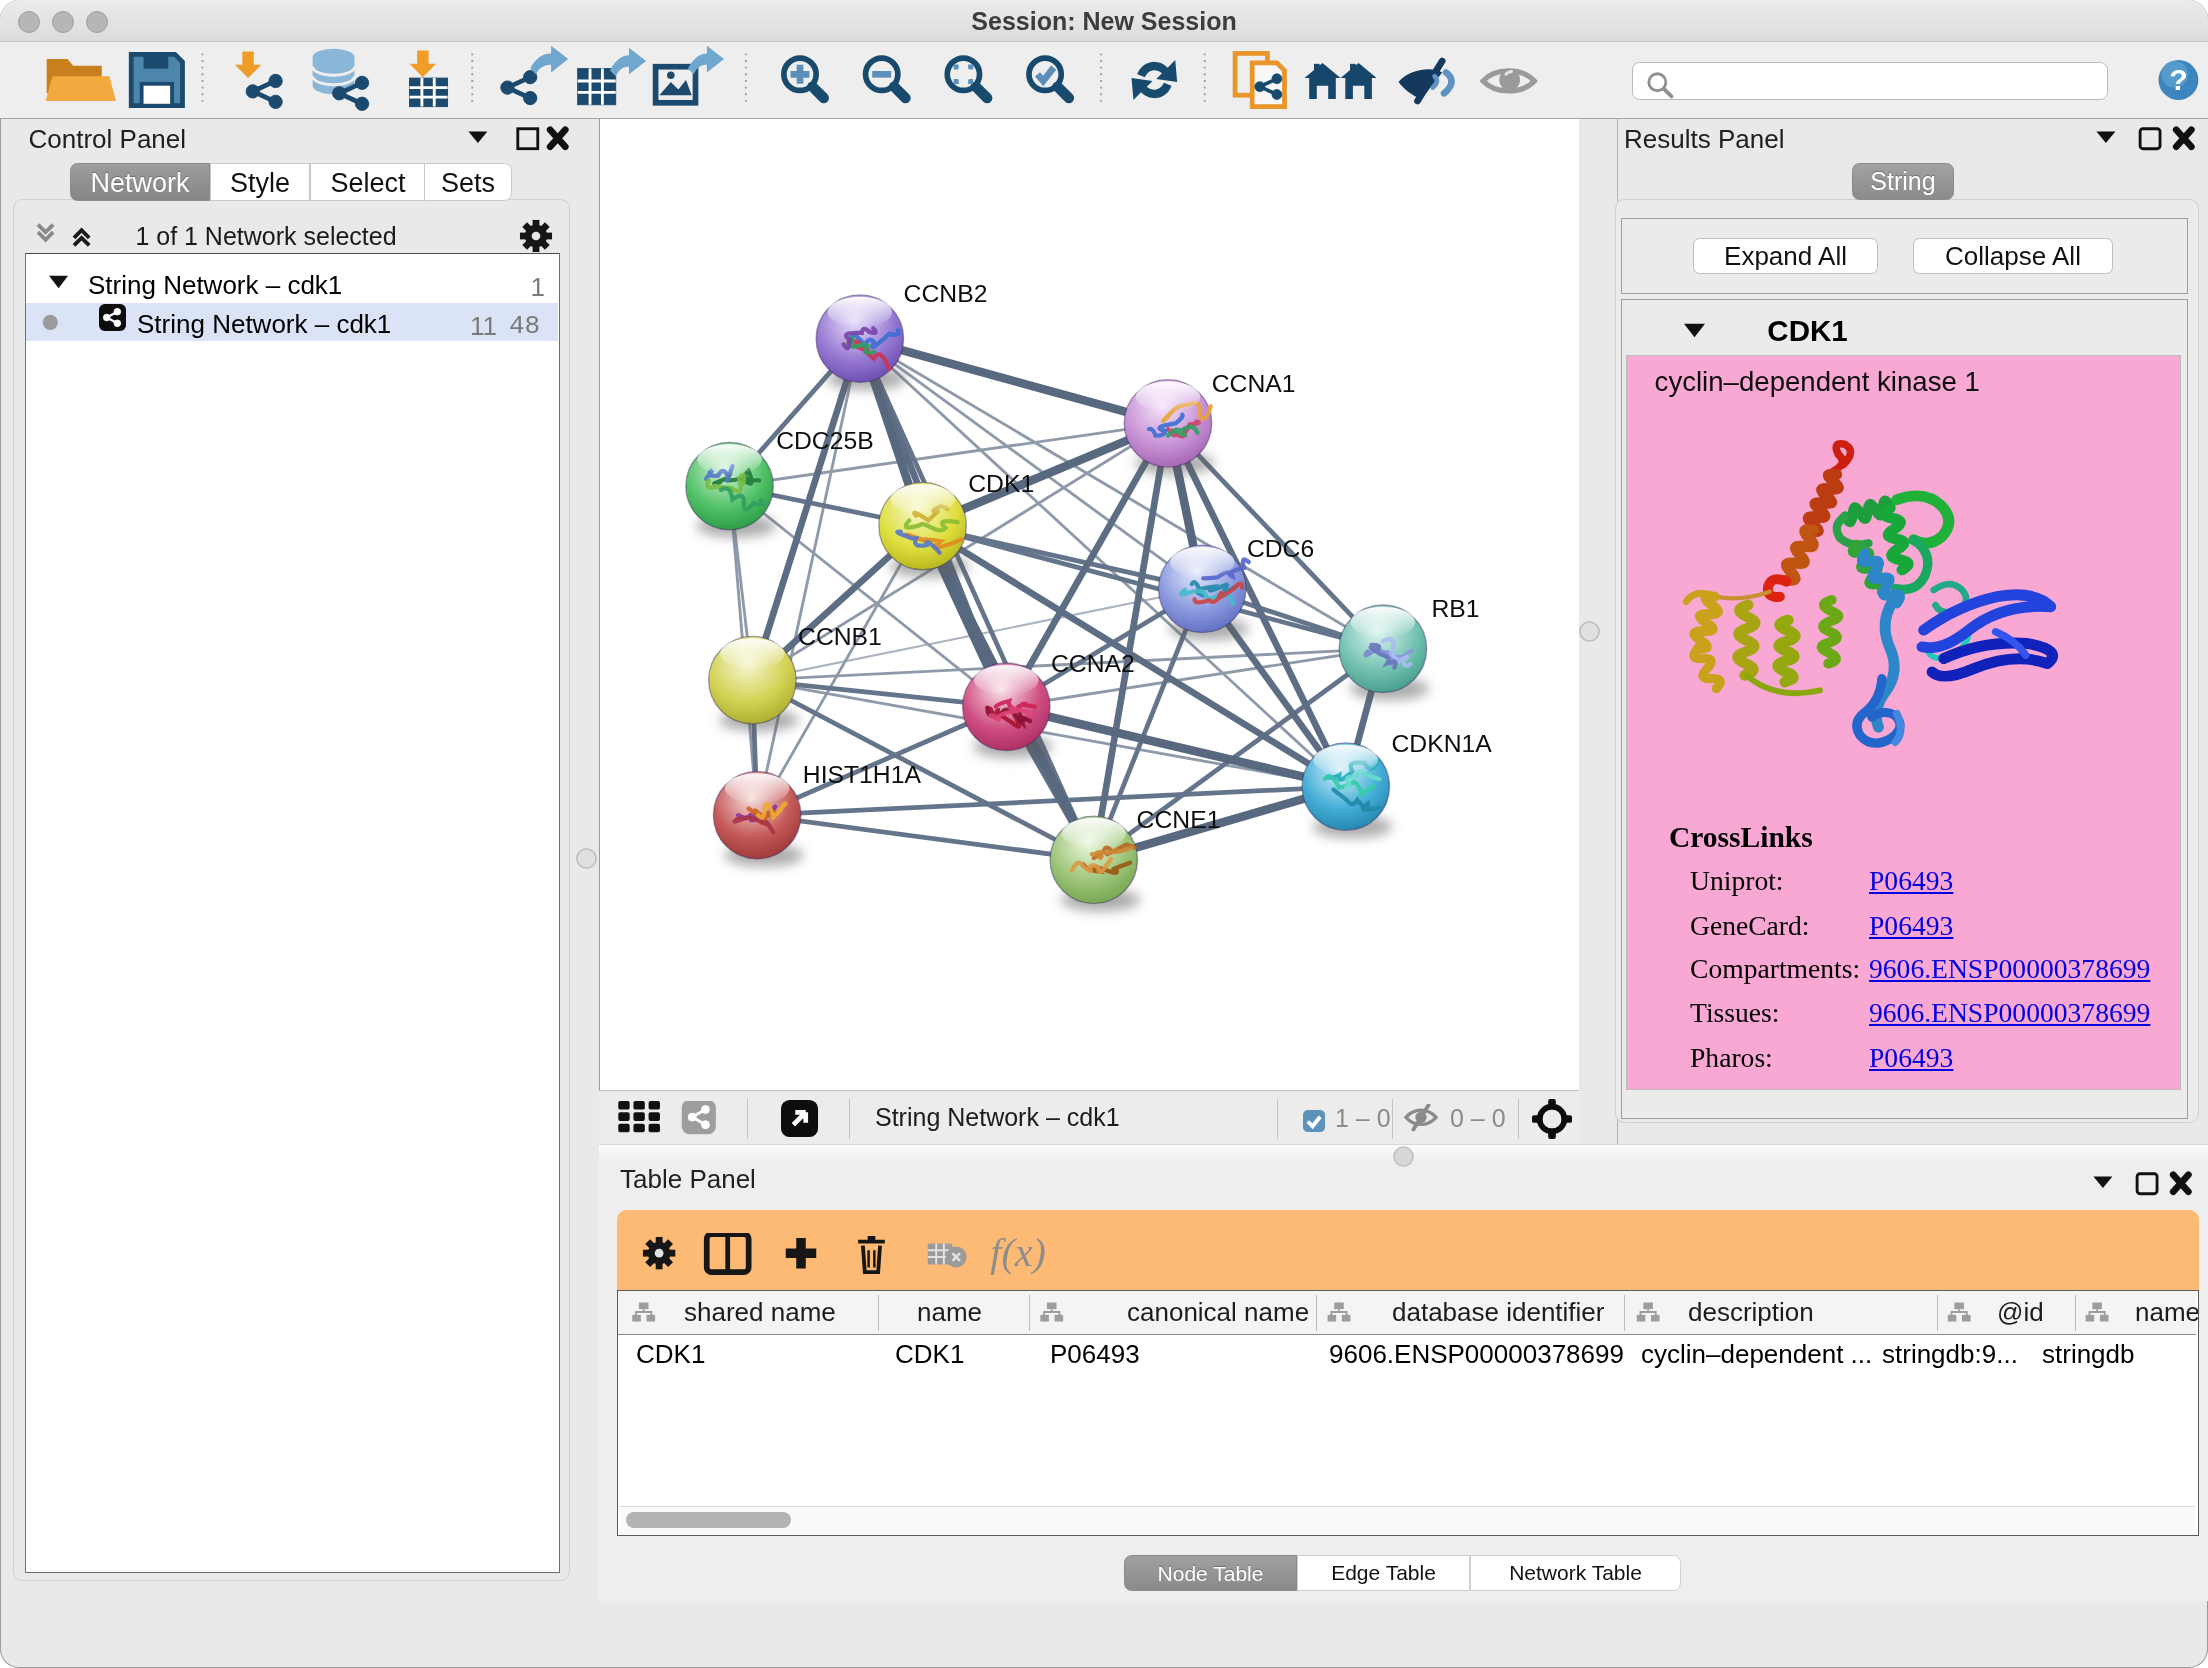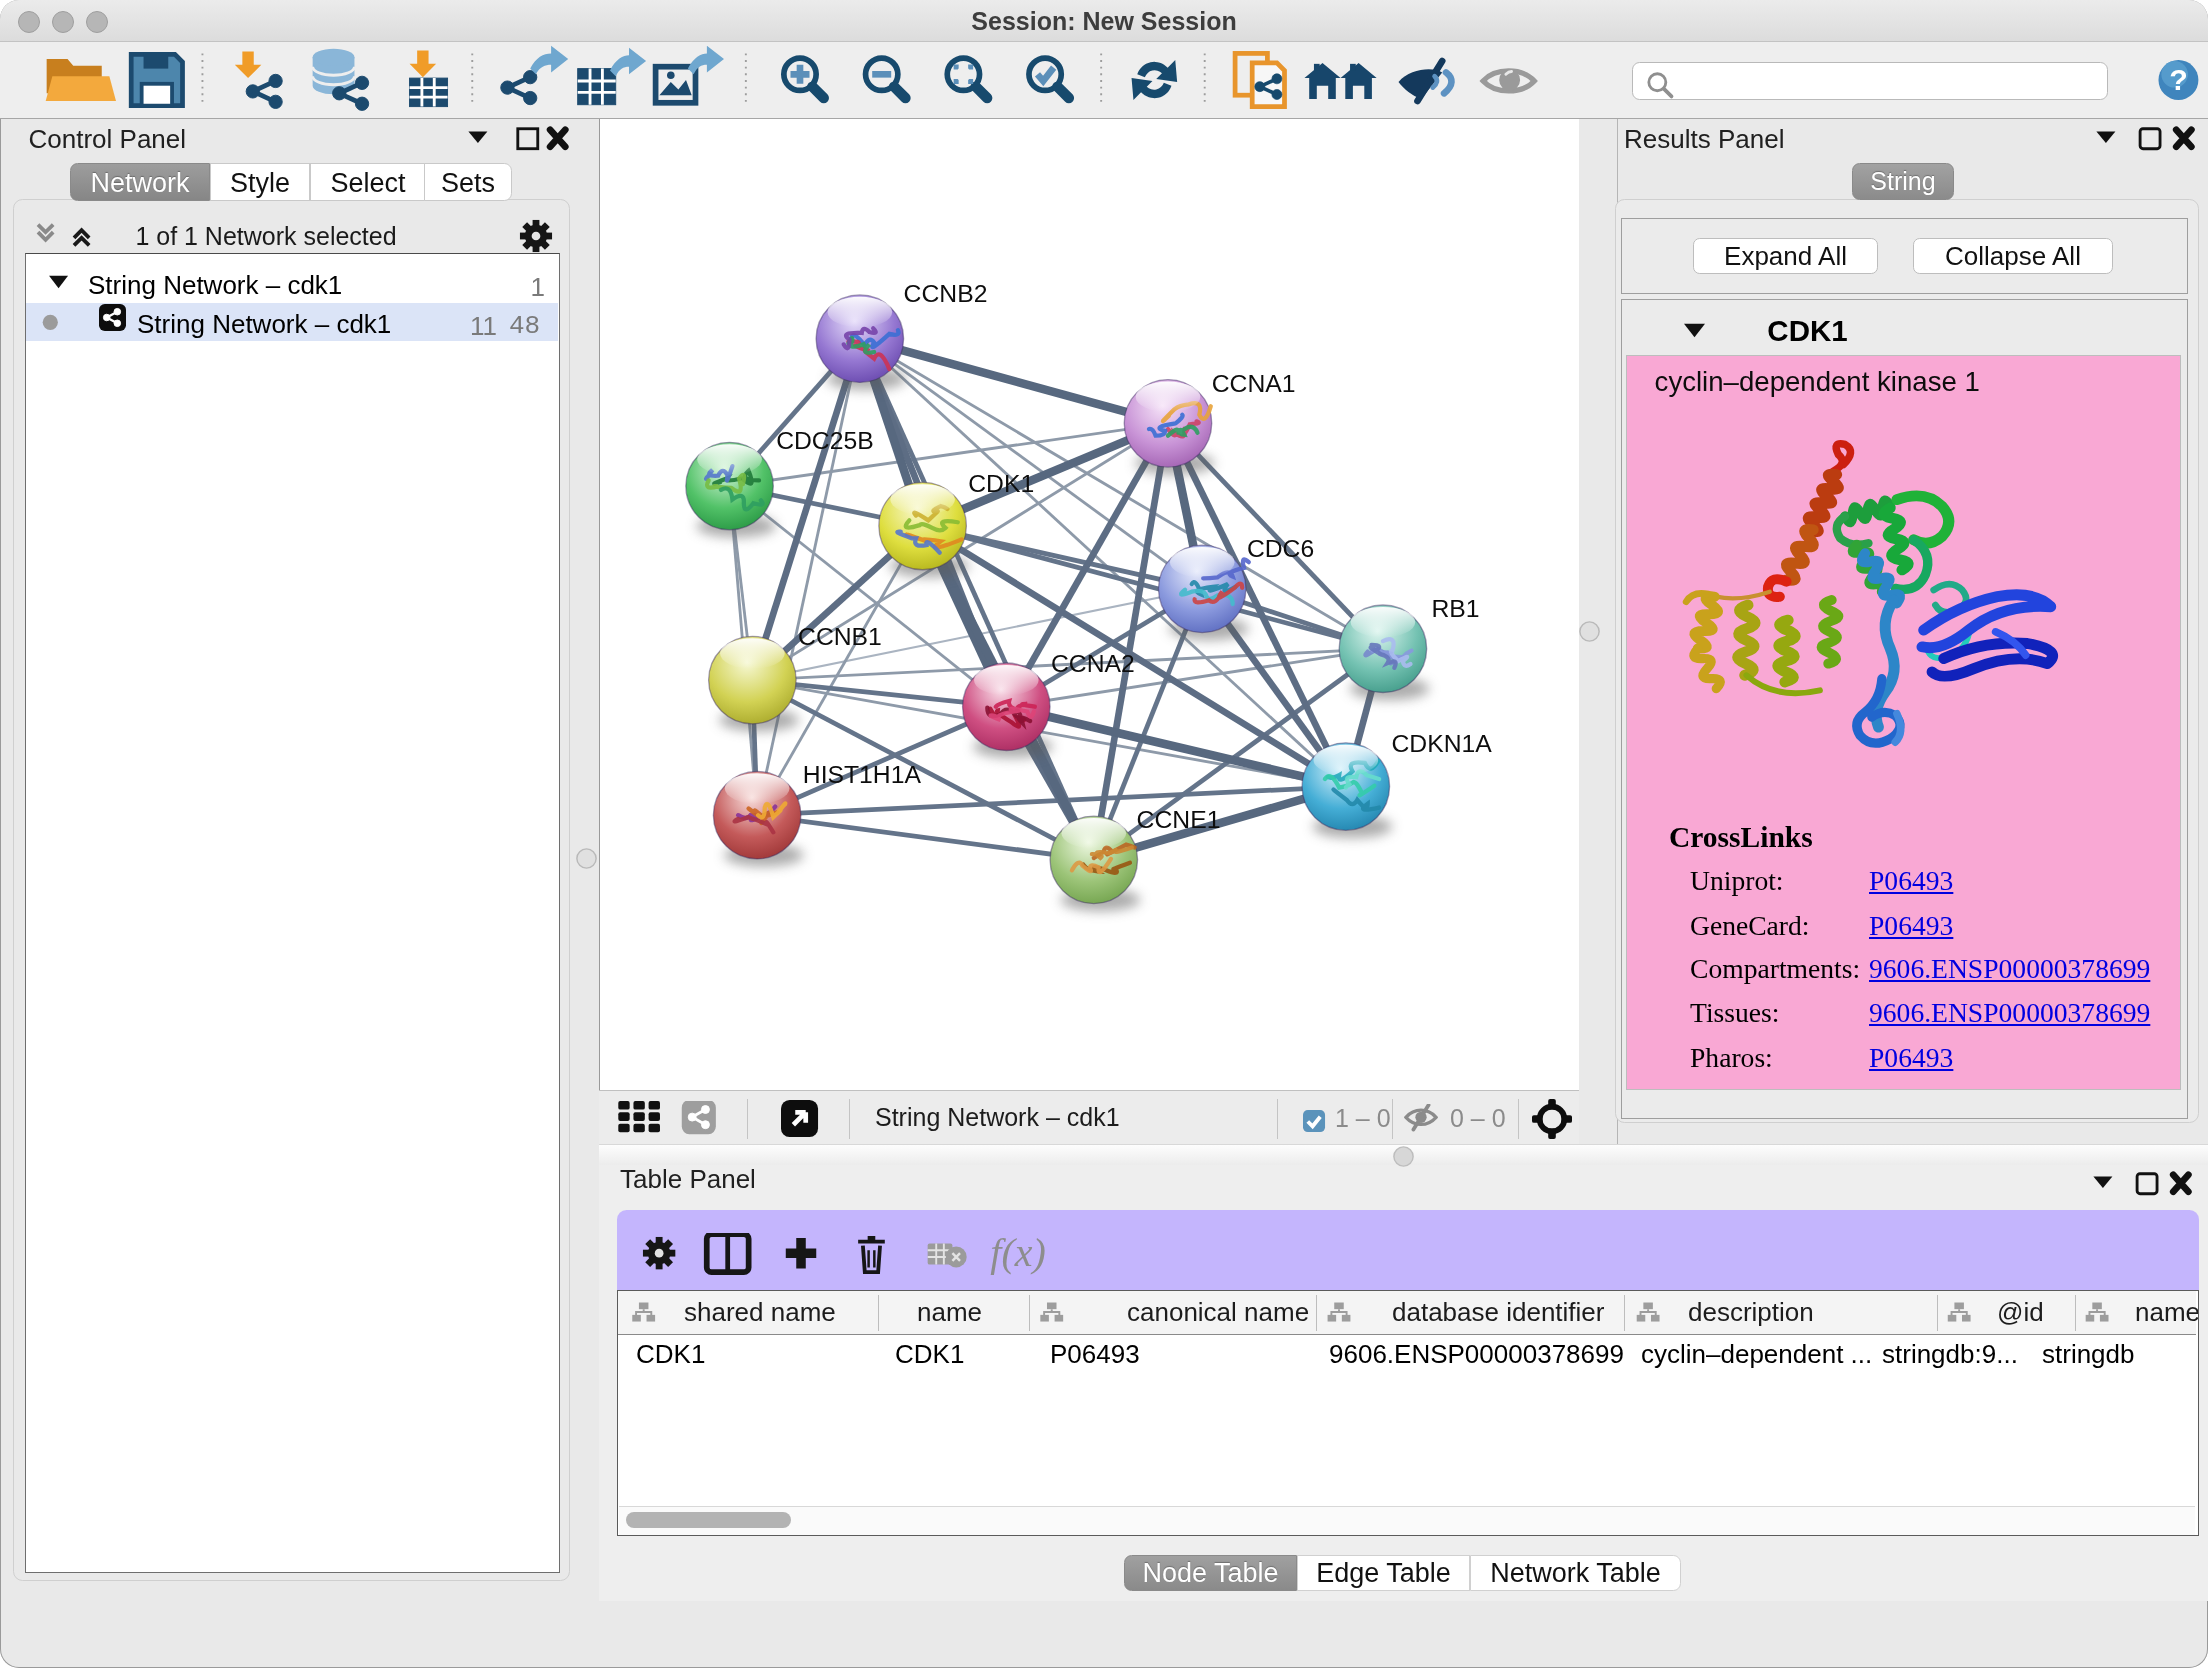--- a/index.html
+++ b/index.html
@@ -30,29 +30,29 @@
   #stringtab{position:absolute;left:1852px;top:163px;width:102px;height:37px;background:linear-gradient(#a2a2a2,#8b8b8b);border:1px solid #8a8a8a;border-radius:7.6px;box-sizing:border-box;color:#fff;font-size:25px;text-align:center;line-height:35px;text-shadow:0 -1px 1px #707070;}
   #rpbox1{position:absolute;left:1621px;top:218px;width:567px;height:76px;border:1px solid #9e9e9e;box-sizing:border-box;}
   .rbtn{position:absolute;top:238px;height:36px;background:#fff;border:1px solid #bdbdbd;border-radius:6.7px;box-sizing:border-box;font-size:26px;color:#111;text-align:center;line-height:34px;}
   #rpbox2{position:absolute;left:1621px;top:299px;width:567px;height:820px;border:1px solid #9e9e9e;box-sizing:border-box;}
   #rpcontent{position:absolute;left:1626px;top:355px;width:555px;height:735px;background:#f9a8d4;border:1px solid #bdbdbd;box-sizing:border-box;overflow:hidden;}
   .serif{font-family:"Liberation Serif",serif;}
   .xlrow{position:absolute;font-size:27.6px;color:#000;font-family:"Liberation Serif",serif;}
   .xlink{color:#0000e0;text-decoration:underline;font-family:"Liberation Serif",serif;font-size:27.6px;position:absolute;}
   
   #tp{position:absolute;left:599px;top:1144px;width:1609px;height:457px;background:#eeeeee;}
-  #tptool{position:absolute;left:617px;top:1210px;width:1582px;height:80px;background:#c4b5fd;border-radius:9.5px 9.5px 0 0;}
+  #tptool{position:absolute;left:617px;top:1210px;width:1582px;height:80px;background:#fdba74;border-radius:9.5px 9.5px 0 0;}
   #tptable{position:absolute;left:617px;top:1290px;width:1582px;height:246px;background:#fff;border:1.9px solid #5a5a5a;box-sizing:border-box;overflow:hidden;}
   #thead{position:absolute;left:0;top:0;width:1578px;height:44px;background:#f4f4f4;border-bottom:1px solid #8a8a8a;box-sizing:border-box;}
   .th{position:absolute;top:0;height:43px;font-size:26px;color:#1c1c1c;line-height:43px;text-align:center;}
   .thsep{position:absolute;top:3.8px;height:36px;width:0;border-left:1px solid #bdbdbd;}
   .td{position:absolute;top:48px;font-size:26px;color:#000;}
   #hscroll{position:absolute;left:1px;top:215px;width:1576px;height:27.6px;background:#fafafa;border-top:1px solid #d8d8d8;}
   #hthumb{position:absolute;left:6.7px;top:4.8px;width:165px;height:16px;background:#b3b3b3;border-radius:8.6px;}
-  .btab{position:absolute;top:1555px;height:36px;box-sizing:border-box;font-size:27px;text-align:center;background:#fff;color:#111;border:1px solid #d0d0d0;}
+  .btab{position:absolute;top:1555px;height:36px;box-sizing:border-box;font-size:21px;text-align:center;background:#fff;color:#111;border:1px solid #d0d0d0;}
   
   #statusbar{position:absolute;left:0;top:1601px;width:2208px;height:68px;background:#ececec;border-top:1px solid #d2d2d2;box-sizing:border-box;}
   .sbtn{position:absolute;top:16px;height:38px;background:#f6f6f6;border:1px solid #b9b9b9;box-sizing:border-box;border-radius:1.9px;}
   #membtn{position:absolute;left:2047px;top:22px;width:139px;height:37px;background:#f1f1f1;border:1px solid #adadad;box-sizing:border-box;border-radius:1.9px;font-size:26px;color:#111;}
 </style>
 </head>
 <body>
 <div id="win">
   <div id="titlebar">
     <div class="tl" style="left:18px;"></div>

